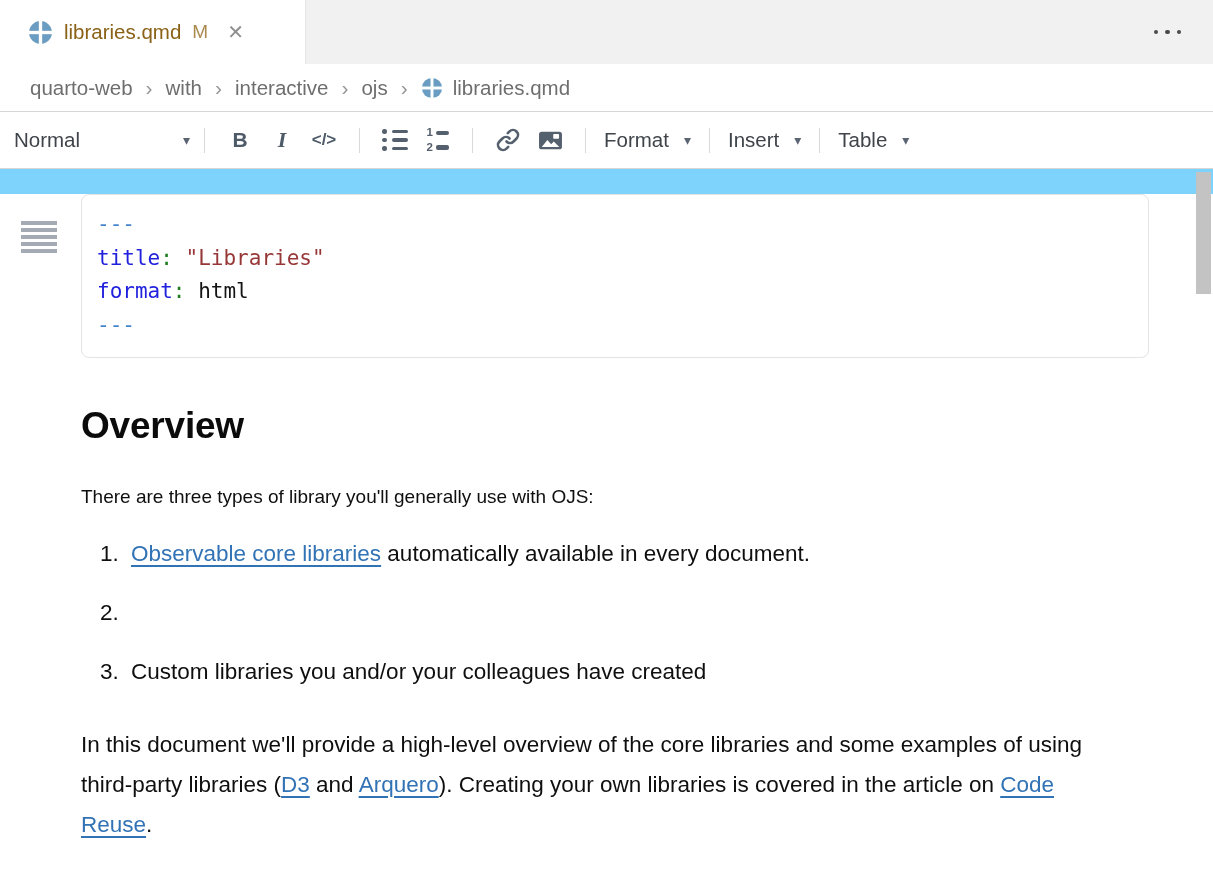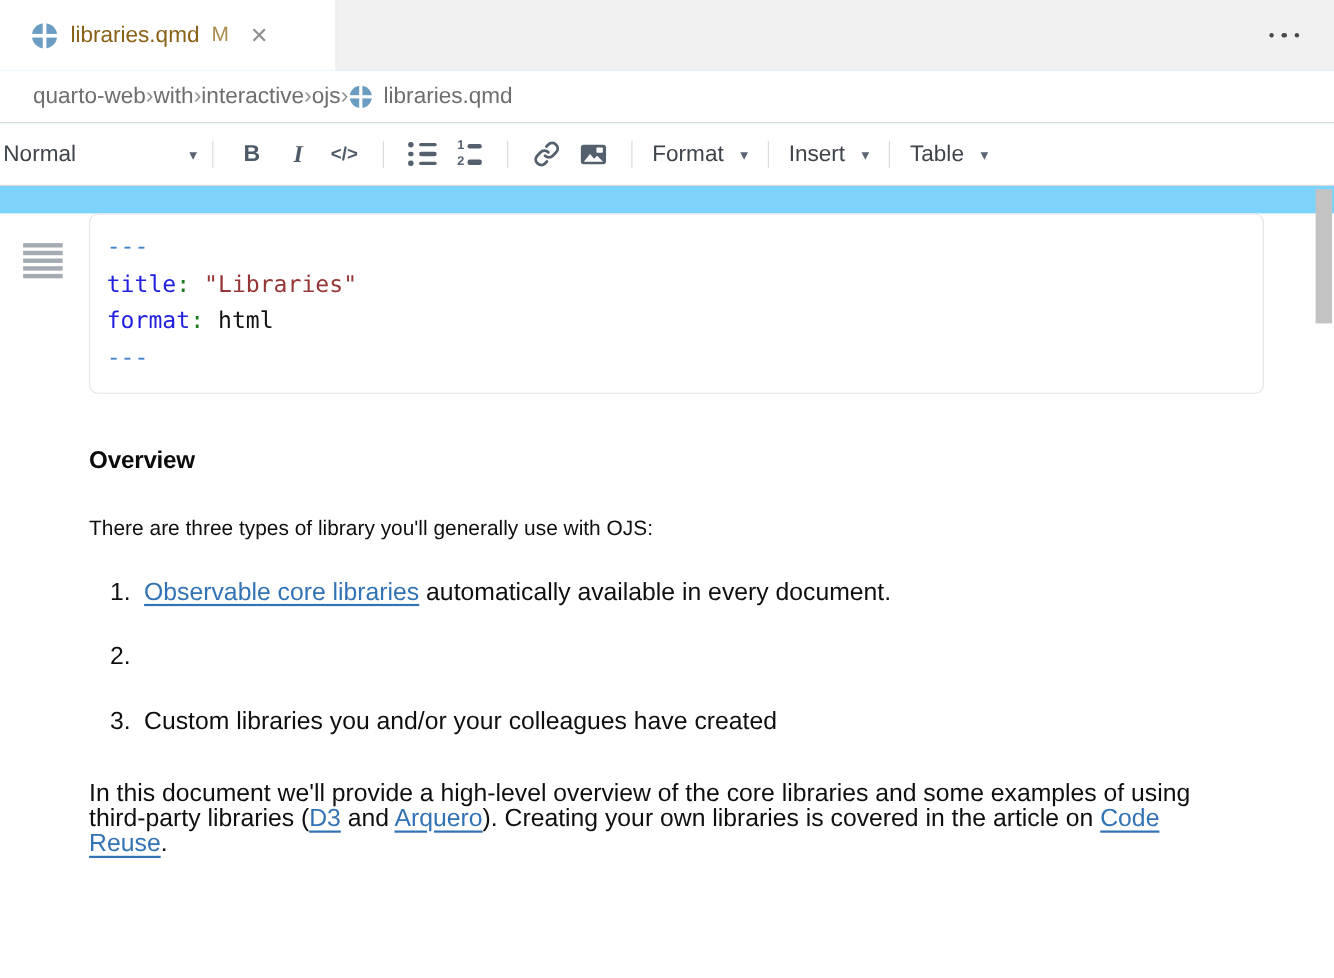--- a/index.html
+++ b/index.html
@@ -12,28 +12,28 @@
   .tab { width:306px; background:#fff; display:flex; align-items:center; padding-left:28px; gap:11px; border-right:1px solid #e6e6e6; cursor:pointer; }
   .quarto-icon { width:25px; height:25px; flex:0 0 auto; display:block; }
   .tab-title { color:#8a6116; font-size:20.5px; }
   .tab-m { color:#ab8a50; font-size:19px; }
   .tab-close { color:#8f8f8f; font-size:20px; margin-left:8px; cursor:pointer; }
   .tabbar-rest { flex:1; display:flex; justify-content:flex-end; align-items:center; padding-right:30px; }
   .dots { display:flex; gap:7px; cursor:pointer; padding:8px 2px; }
   .dots i { width:4.5px; height:4.5px; border-radius:50%; background:#4a4a4a; }
 
   
-  .breadcrumbbar { height:48px; display:flex; align-items:center; padding-left:30px; border-bottom:1px solid #d6d6d6; font-size:20.5px; color:#6e6e6e; background:#fff; }
+  .breadcrumbbar { height:48px; display:flex; align-items:center; padding-left:30px; gap:13px; border-bottom:1px solid #d6d6d6; font-size:20.5px; color:#6e6e6e; background:#fff; }
   .crumb { cursor:pointer; }
   .crumb-sep { color:#949494; font-size:21px; }
   .crumb-last { display:flex; align-items:center; gap:10px; }
   .crumb-last .quarto-icon { width:22px; height:22px; }
 
   
-  .toolbar { height:57px; display:flex; align-items:center; padding-left:3px; border-bottom:1px solid #d6d6d6; background:#fff; color:#3f444a; font-size:20.5px; }
+  .toolbar { height:57px; display:flex; align-items:center; padding-left:14px; border-bottom:1px solid #d6d6d6; background:#fff; color:#3f444a; font-size:20.5px; }
   .tb-style { display:flex; align-items:center; justify-content:space-between; width:176px; cursor:pointer; }
   .tb-caret { color:#5a6472; font-size:14px; }
   .tb-sep { width:1px; height:25px; background:#d9d9d9; margin:0 14px; flex:0 0 auto; }
   .tb-btn { display:flex; align-items:center; justify-content:center; min-width:30px; height:38px; margin:0 6px; color:#4e5a68; cursor:pointer; }
   .tb-bold { font-weight:700; font-size:21px; }
   .tb-italic { font-family:"Liberation Serif",serif; font-style:italic; font-weight:600; font-size:22px; }
   .tb-code { font-weight:600; font-size:17px; letter-spacing:0px; }
   .icon-list { display:flex; flex-direction:column; gap:4px; }
   .icon-list .row { display:flex; align-items:center; gap:5px; }
   .icon-list .dot { width:4.5px; height:4.5px; border-radius:50%; background:#55606e; }
@@ -49,26 +49,26 @@
   .drag-handle { position:absolute; left:21px; top:27px; display:flex; flex-direction:column; gap:3px; cursor:grab; }
   .drag-handle i { width:36px; height:4px; background:#a4abb5; }
 
   .codeblock { margin:25px 64px 0 81px; border:1px solid #e3e3e3; border-radius:8px; padding:13px 15px 15px; font-family:"DejaVu Sans Mono",monospace; font-size:21px; line-height:33.5px; color:#141414; cursor:text; }
   .y-delim { color:#4183c9; }
   .y-key { color:#2121dd; }
   .y-colon { color:#1e7d1e; }
   .y-str { color:#963636; }
   .y-plain { color:#141414;margin-top:16px; }
 
-  .h1 { margin:47px 64px 0 81px; font-size:22px; font-weight:700; color:#0b0b0b; letter-spacing:-0.2px; }
+  .h1 { margin:47px 64px 0 81px; font-size:37px; font-weight:700; color:#0b0b0b; letter-spacing:-0.2px; }
   .para { margin:39px 64px 0 81px; font-size:19px; color:#0f0f0f; }
   .item { display:flex; margin:33px 64px 0 100px; font-size:22.5px; color:#0f0f0f; }
   .item:first-of-type { margin-top:42px; }
   .item .num { width:31px; flex:0 0 auto; }
-  .outro { margin:40px 64px 0 81px; width:1010px; font-size:22.5px; line-height:23px; color:#0f0f0f; }
+  .outro { margin:40px 64px 0 81px; width:1010px; font-size:22.5px; line-height:40px; color:#0f0f0f; }
   a.lnk { color:#3273b5; text-decoration:underline; text-underline-offset:3.5px; text-decoration-thickness:1.5px; cursor:pointer; }
 
   .vthumb { position:absolute; right:2px; top:172px; width:15px; height:122px; background:#c3c3c3; cursor:pointer; }
 </style>
 </head>
 <body>
 
 <div class="screen">
 
   <div class="tabbar">

